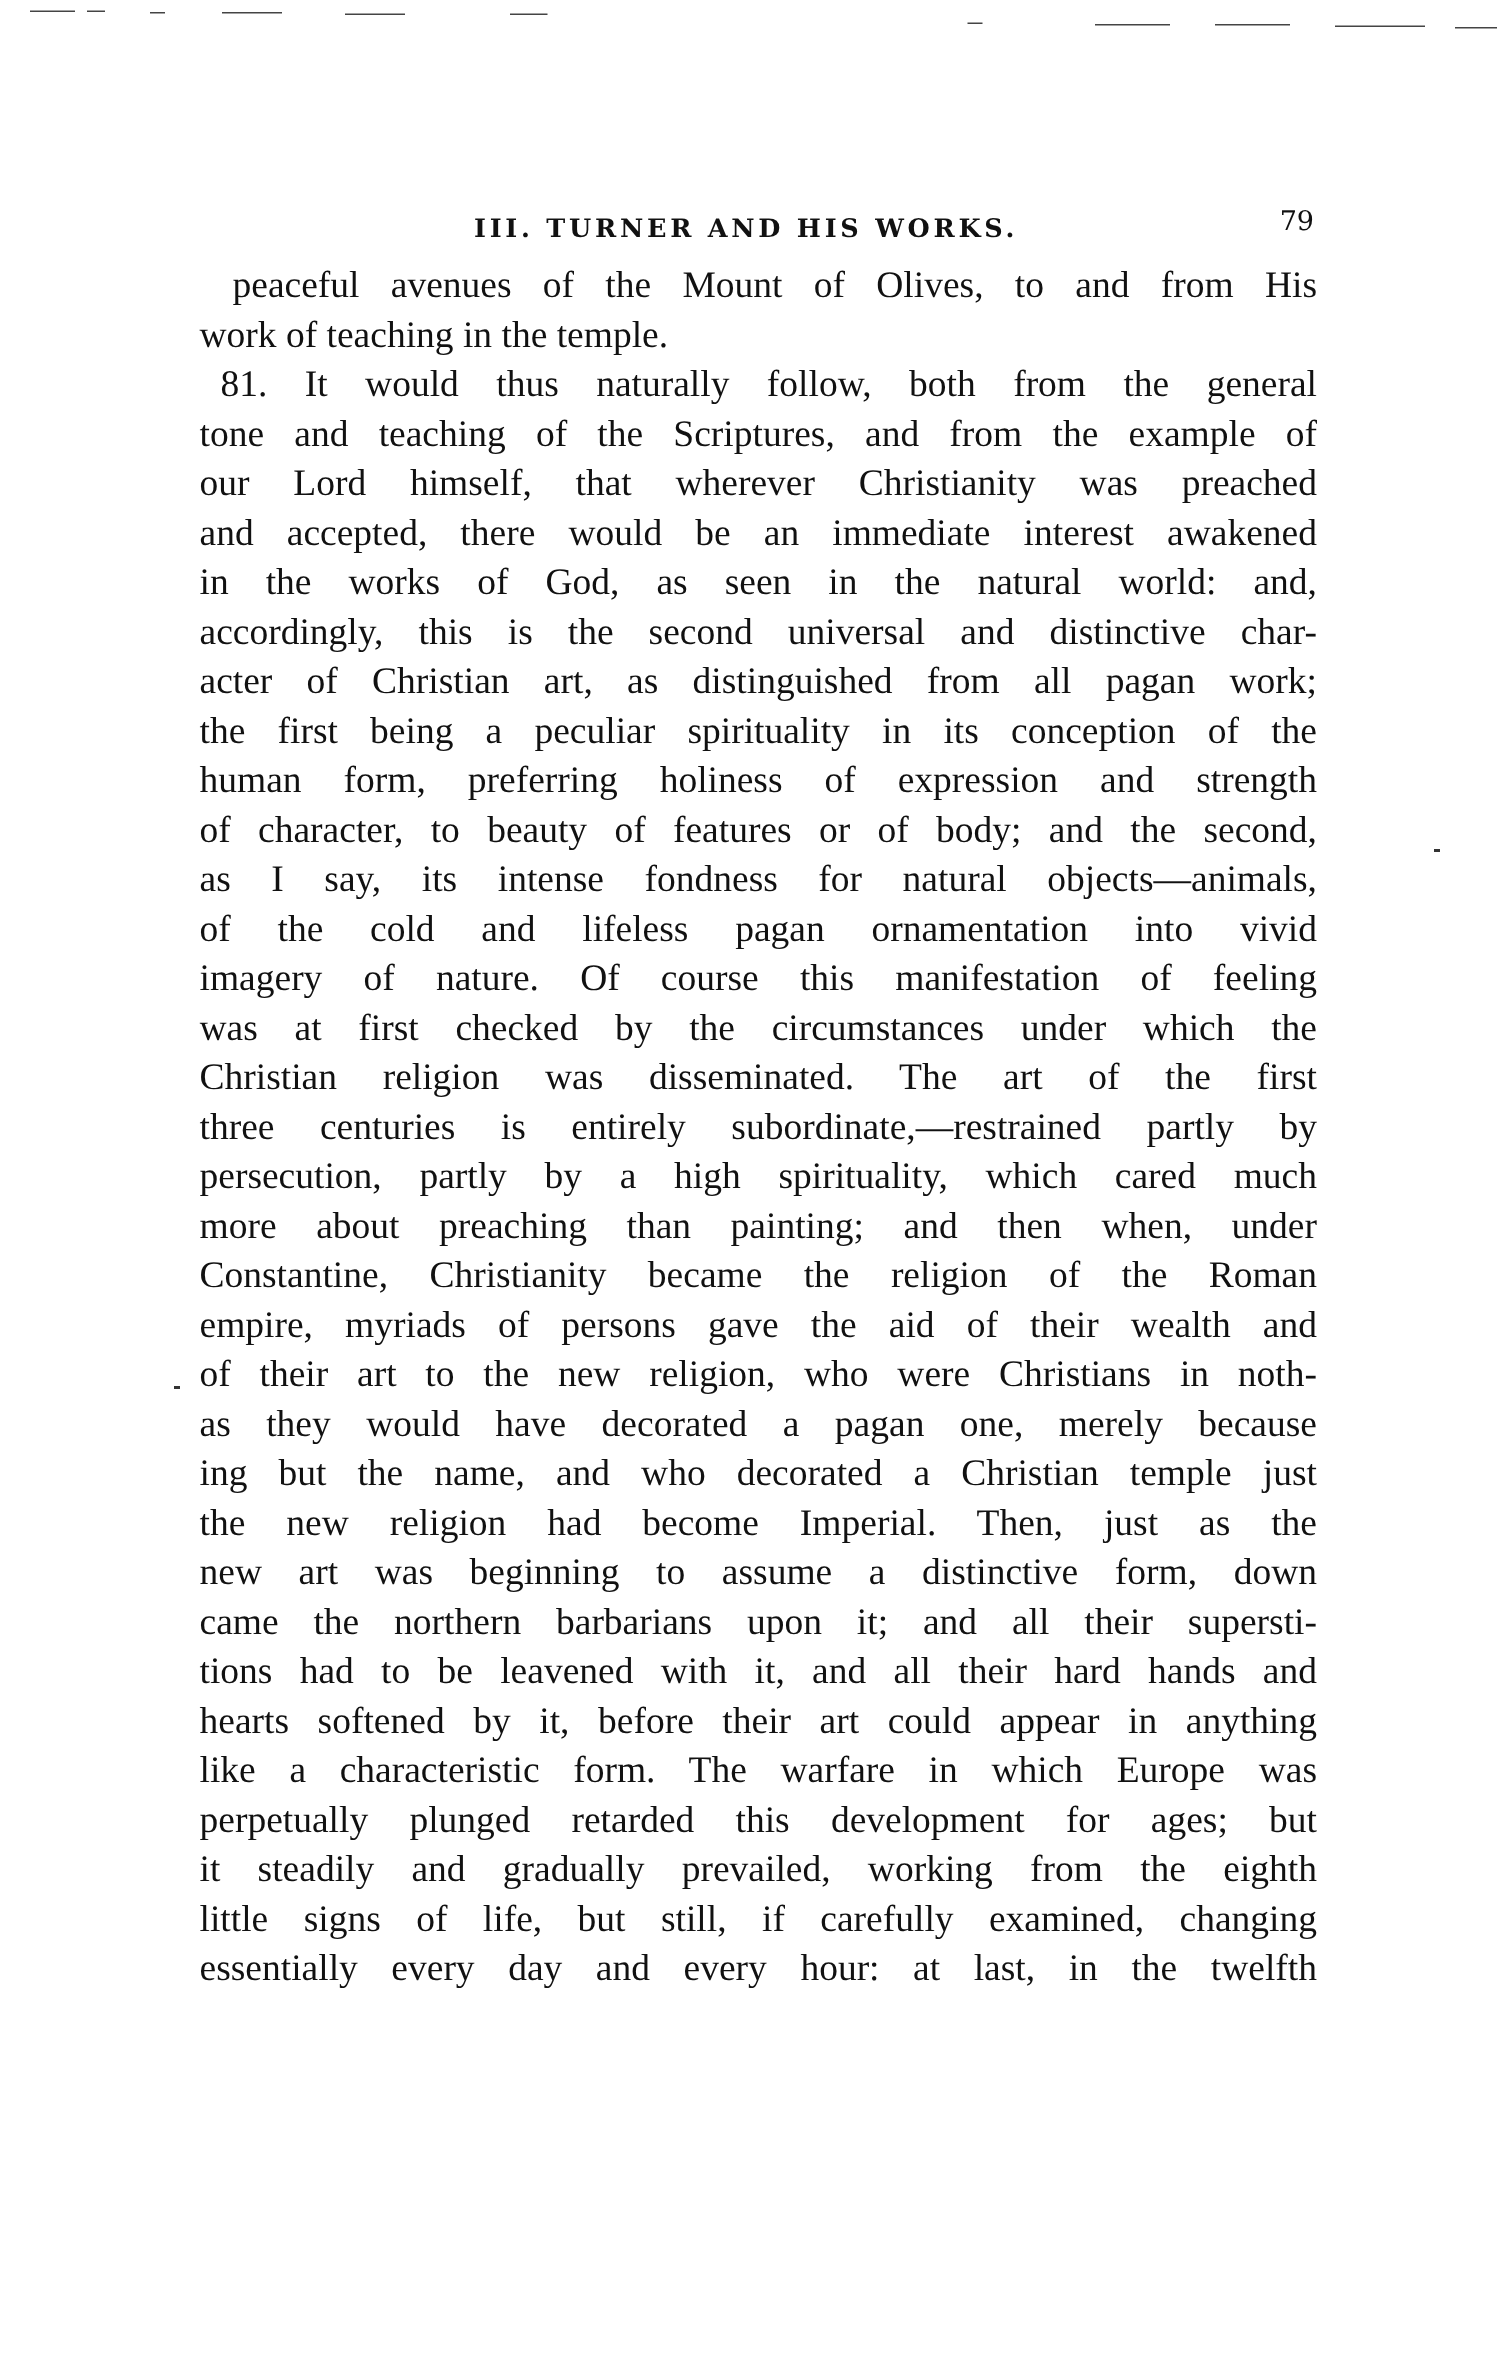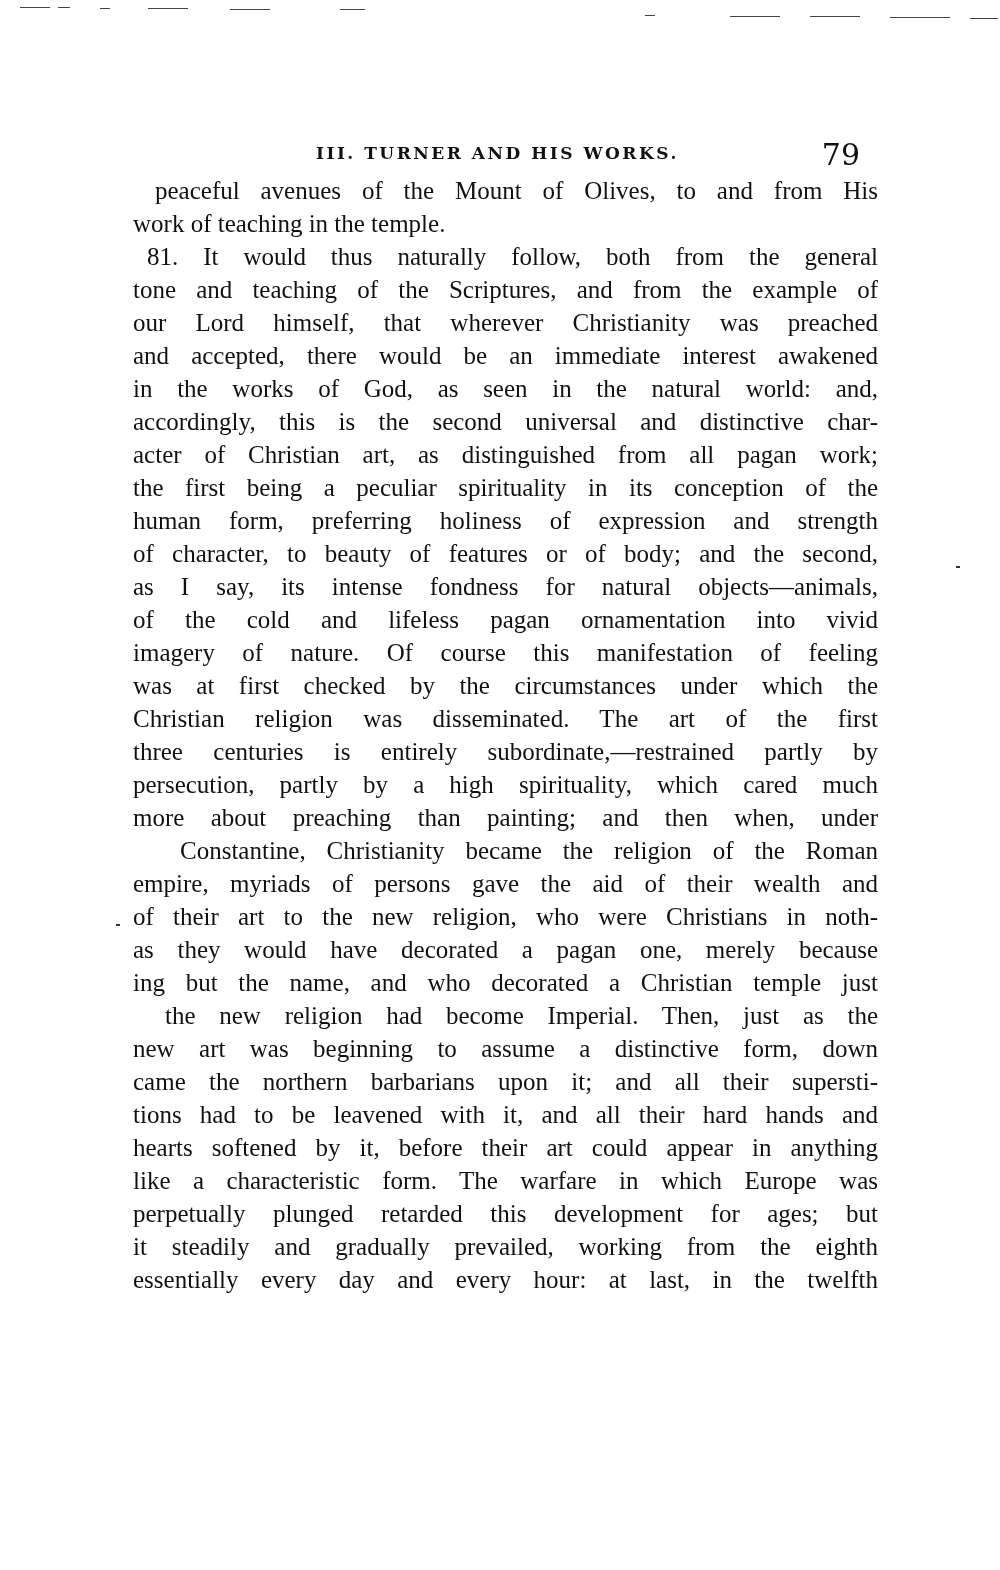--- a/index.html
+++ b/index.html
@@ -4,21 +4,21 @@
   <style>
     html, body { margin: 0; padding: 0; background: #ffffff; }
     body { width: 1000px; height: 1570px; position: relative; overflow: hidden; color: #111; }
     .scan-marks { position: absolute; top: 0; left: 0; width: 1000px; height: 20px; }
     .scan-marks span { position: absolute; height: 1px; background: #444; }
     .running-head {
       position: absolute; top: 139px; left: 316px; width: 560px; height: 30px;
       font-family: "DejaVu Serif", serif; font-size: 17px; letter-spacing: 2.5px; font-weight: bold;
     }
     .running-head .title { position: absolute; left: 0; top: 4px; }
-    .running-head .page-no { position: absolute; right: 16px; top: -2px; font-size: 30px; font-weight: normal; letter-spacing: 0; }
+    .running-head .page-no { position: absolute; right: 0; top: -2px; font-size: 18px; font-weight: normal; letter-spacing: 0; }
     .text-block {
       position: absolute; top: 174px; left: 133px; width: 745px;
       font-family: "Liberation Serif", serif; font-size: 25px; line-height: 33px;
     }
     .line { display: block; white-space: nowrap; text-align: justify; text-align-last: justify; height: 33px; }
     .line.last { text-align-last: left; }
     .line.indent { padding-left: 14px; }
     .margin-mark { position: absolute; width: 4px; height: 2px; background: #333; }
   </style>
 </head>
@@ -57,30 +57,31 @@
     <span class="line" style="white-space: normal; overflow: hidden;">human form, preferring holiness of expression and strength</span>
     <span class="line" style="white-space: normal; overflow: hidden;">of character, to beauty of features or of body; and the second,</span>
     <span class="line" style="white-space: normal; overflow: hidden;">as I say, its intense fondness for natural objects—animals,</span>
     <span class="line" style="white-space: normal; overflow: hidden;">of the cold and lifeless pagan ornamentation into vivid</span>
     <span class="line" style="white-space: normal; overflow: hidden;">imagery of nature.  Of course this manifestation of feeling</span>
     <span class="line" style="white-space: normal; overflow: hidden;">was at first checked by the circumstances under which the</span>
     <span class="line" style="white-space: normal; overflow: hidden;">Christian religion was disseminated.  The art of the first</span>
     <span class="line" style="white-space: normal; overflow: hidden;">three centuries is entirely subordinate,—restrained partly by</span>
     <span class="line" style="white-space: normal; overflow: hidden;">persecution, partly by a high spirituality, which cared much</span>
     <span class="line" style="white-space: normal; overflow: hidden;">more about preaching than painting; and then when, under</span>
-    <span class="line" style="white-space: normal; overflow: hidden; margin-left: 47px;">Constantine, Christianity became the religion of the Roman</span>
+    <span class="line" style="white-space: normal; overflow: hidden;">Constantine, Christianity became the religion of the Roman</span>
     <span class="line" style="white-space: normal; overflow: hidden;">empire, myriads of persons gave the aid of their wealth and</span>
     <span class="line" style="white-space: normal; overflow: hidden;">of their art to the new religion, who were Christians in noth-</span>
     <span class="line" style="white-space: normal; overflow: hidden;">as they would have decorated a pagan one, merely because</span>
     <span class="line" style="white-space: normal; overflow: hidden;">ing but the name, and who decorated a Christian temple just</span>
-    <span class="line" style="white-space: normal; overflow: hidden; margin-left: 32px;">the new religion had become Imperial.  Then, just as the</span>
+    <span class="line" style="white-space: normal; overflow: hidden;">the new religion had become Imperial.  Then, just as the</span>
     <span class="line" style="white-space: normal; overflow: hidden;">new art was beginning to assume a distinctive form, down</span>
     <span class="line" style="white-space: normal; overflow: hidden;">came the northern barbarians upon it; and all their supersti-</span>
     <span class="line" style="white-space: normal; overflow: hidden;">tions had to be leavened with it, and all their hard hands and</span>
     <span class="line" style="white-space: normal; overflow: hidden;">hearts softened by it, before their art could appear in anything</span>
     <span class="line" style="white-space: normal; overflow: hidden;">like a characteristic form.  The warfare in which Europe was</span>
     <span class="line" style="white-space: normal; overflow: hidden;">perpetually plunged retarded this development for ages; but</span>
     <span class="line" style="white-space: normal; overflow: hidden;">it steadily and gradually prevailed, working from the eighth</span>
+    <span class="line" style="white-space: normal; overflow: hidden;">little signs of life, but still, if carefully examined, changing</span>
     <span class="line" style="white-space: normal; overflow: hidden;">essentially every day and every hour: at last, in the twelfth</span>
   </main>
 
 <span class="margin-mark" style="left:956px;top:566px;"></span>
 <span class="margin-mark" style="left:116px;top:924px;"></span>
 
 </body></html>

